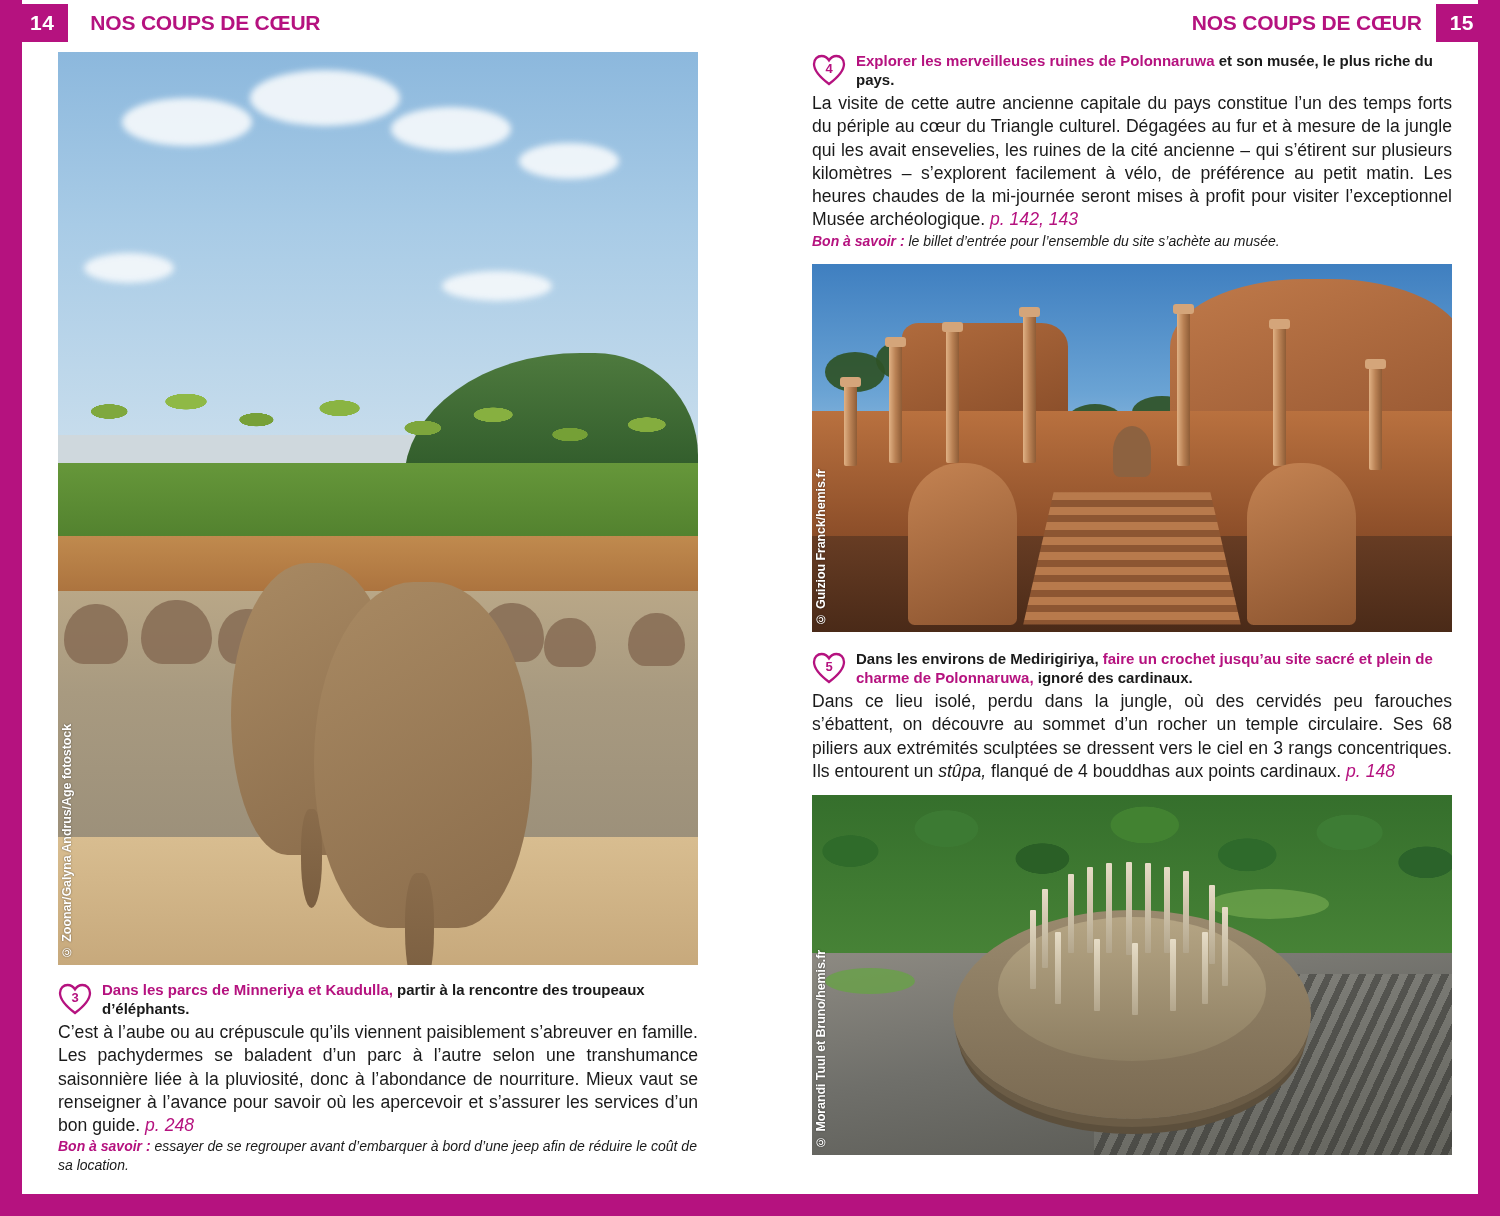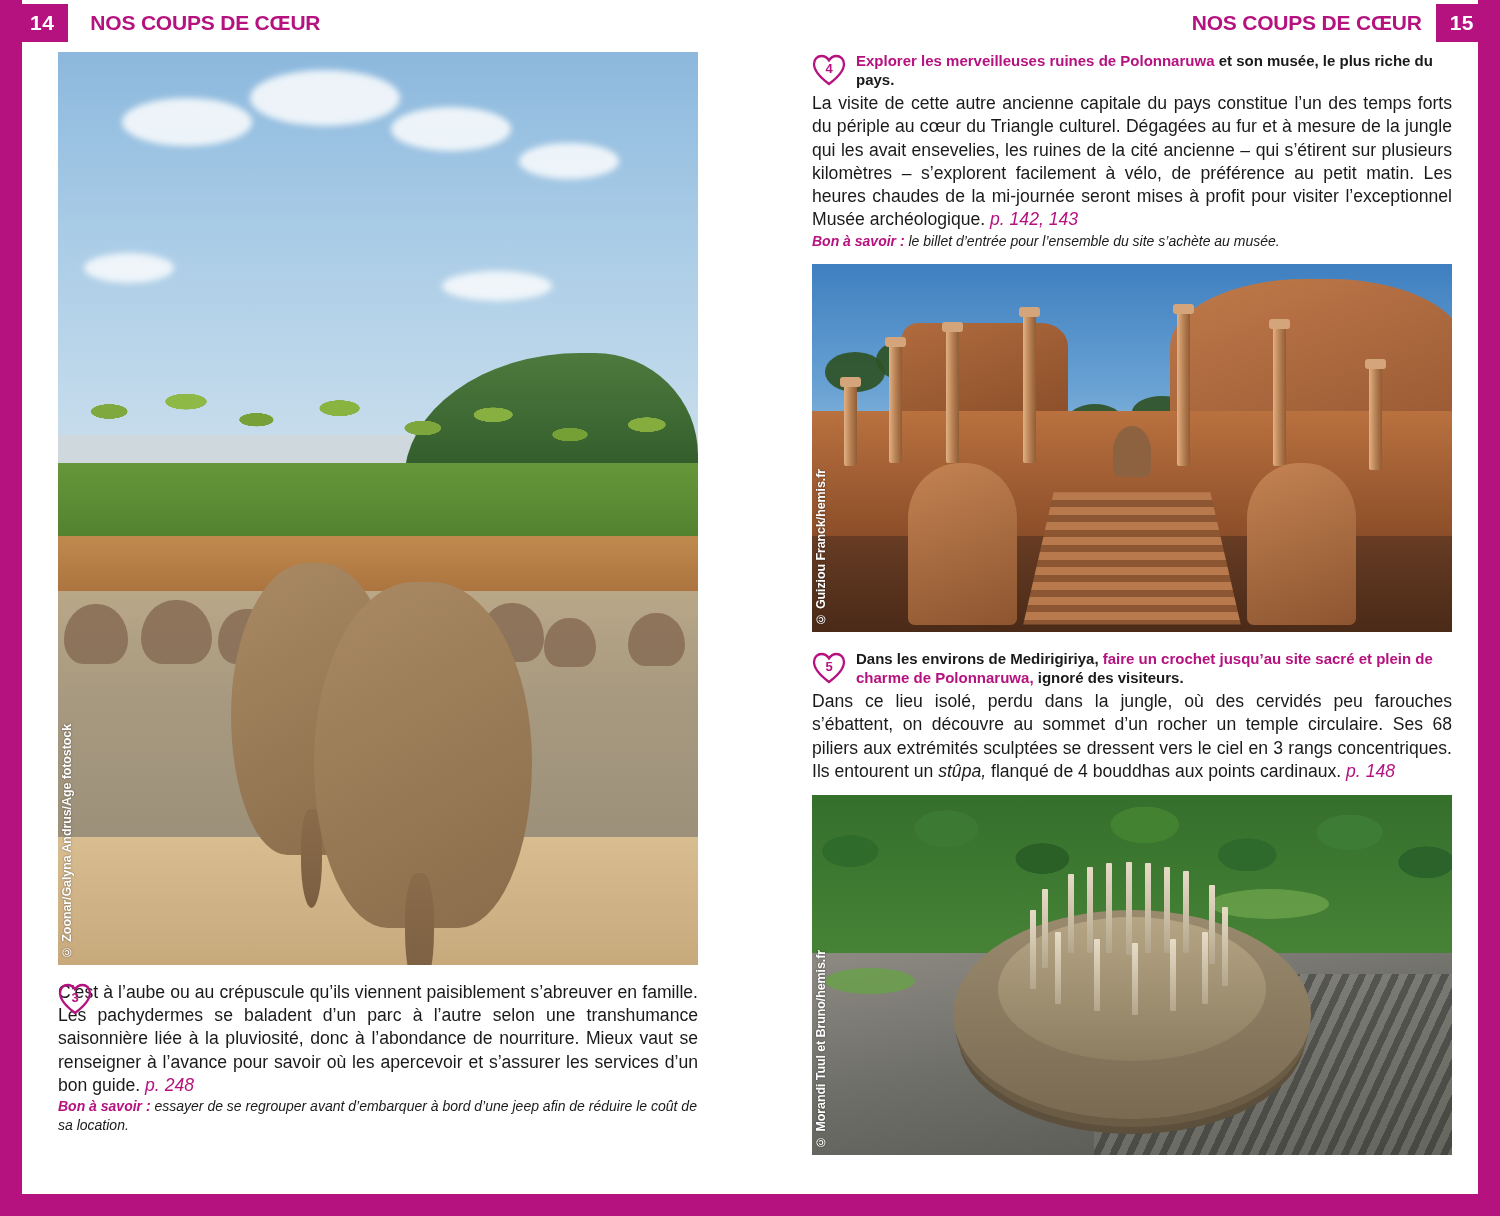--- a/index.html
+++ b/index.html
@@ -291,20 +291,23 @@
 
       <div class="credit">© Zoonar/Galyna Andrus/Age fotostock</div>
     </div>
 
     <div class="entry" style="margin-top:16px;">
       <div class="heart-wrap">
         <svg width="34" height="32" viewBox="0 0 34 32" aria-hidden="true">
           <path d="M17 30 C5 21 2 14.5 2 10 C2 5 5.6 2 9.6 2 C12.6 2 15.4 3.8 17 6.4 C18.6 3.8 21.4 2 24.4 2 C28.4 2 32 5 32 10 C32 14.5 29 21 17 30 Z" fill="none" stroke="#b5127f" stroke-width="2.3"></path>
         </svg>
         <span class="heart-num">3</span>
+      </div>
+      <div class="headline">
+        <span class="mag">Dans les parcs de Minneriya et Kaudulla,</span><span> partir à la rencontre  des troupeaux d’éléphants.</span>
       </div>
       <div class="body">
         <span>C’est à l’aube ou au crépuscule qu’ils viennent paisiblement s’abreuver en famille. Les pachydermes se baladent d’un parc à l’autre selon une transhumance saisonnière liée à la pluviosité, donc à l’abondance de nourriture. Mieux vaut se renseigner à l’avance pour savoir où les apercevoir et s’assurer les services d’un bon guide. </span><span class="pref">p. 248</span>
       </div>
       <div class="tip">
         <span class="lab">Bon à savoir :</span><span> essayer de se regrouper avant d’embarquer à bord d’une jeep afin de réduire le coût de sa location.</span>
       </div>
     </div>
   </div>
 
@@ -353,21 +356,21 @@
     </div>
 
     <div class="entry" style="margin-top:18px;">
       <div class="heart-wrap">
         <svg width="34" height="32" viewBox="0 0 34 32" aria-hidden="true">
           <path d="M17 30 C5 21 2 14.5 2 10 C2 5 5.6 2 9.6 2 C12.6 2 15.4 3.8 17 6.4 C18.6 3.8 21.4 2 24.4 2 C28.4 2 32 5 32 10 C32 14.5 29 21 17 30 Z" fill="none" stroke="#b5127f" stroke-width="2.3"></path>
         </svg>
         <span class="heart-num">5</span>
       </div>
       <div class="headline">
-        <span>Dans les environs de Medirigiriya, </span><span class="mag">faire un crochet jusqu’au site sacré et plein de charme de Polonnaruwa,</span><span> ignoré des visiteurs.</span>
+        <span>Dans les environs de Medirigiriya, </span><span class="mag">faire un crochet jusqu’au site sacré et plein de charme de Polonnaruwa,</span><span> ignoré des cardinaux.</span>
       </div>
       <div class="body">
         <span>Dans ce lieu isolé, perdu dans la jungle, où des cervidés peu farouches s’ébattent, on découvre au sommet d’un rocher un temple circulaire. Ses 68 piliers aux extrémités sculptées se dressent vers le ciel en 3 rangs concentriques. Ils entourent un </span><span style="font-style:italic;">stûpa,</span><span> flanqué de 4 bouddhas aux points cardinaux. </span><span class="pref">p. 148</span>
       </div>
     </div>
 
     <div class="photo ph-medi" style="margin-top:12px;">
       <div class="m-jungle"></div>
       <div class="m-rock"></div>
       <div class="m-grass" style="left:2%;top:48%;width:90px;height:26px;"></div>

